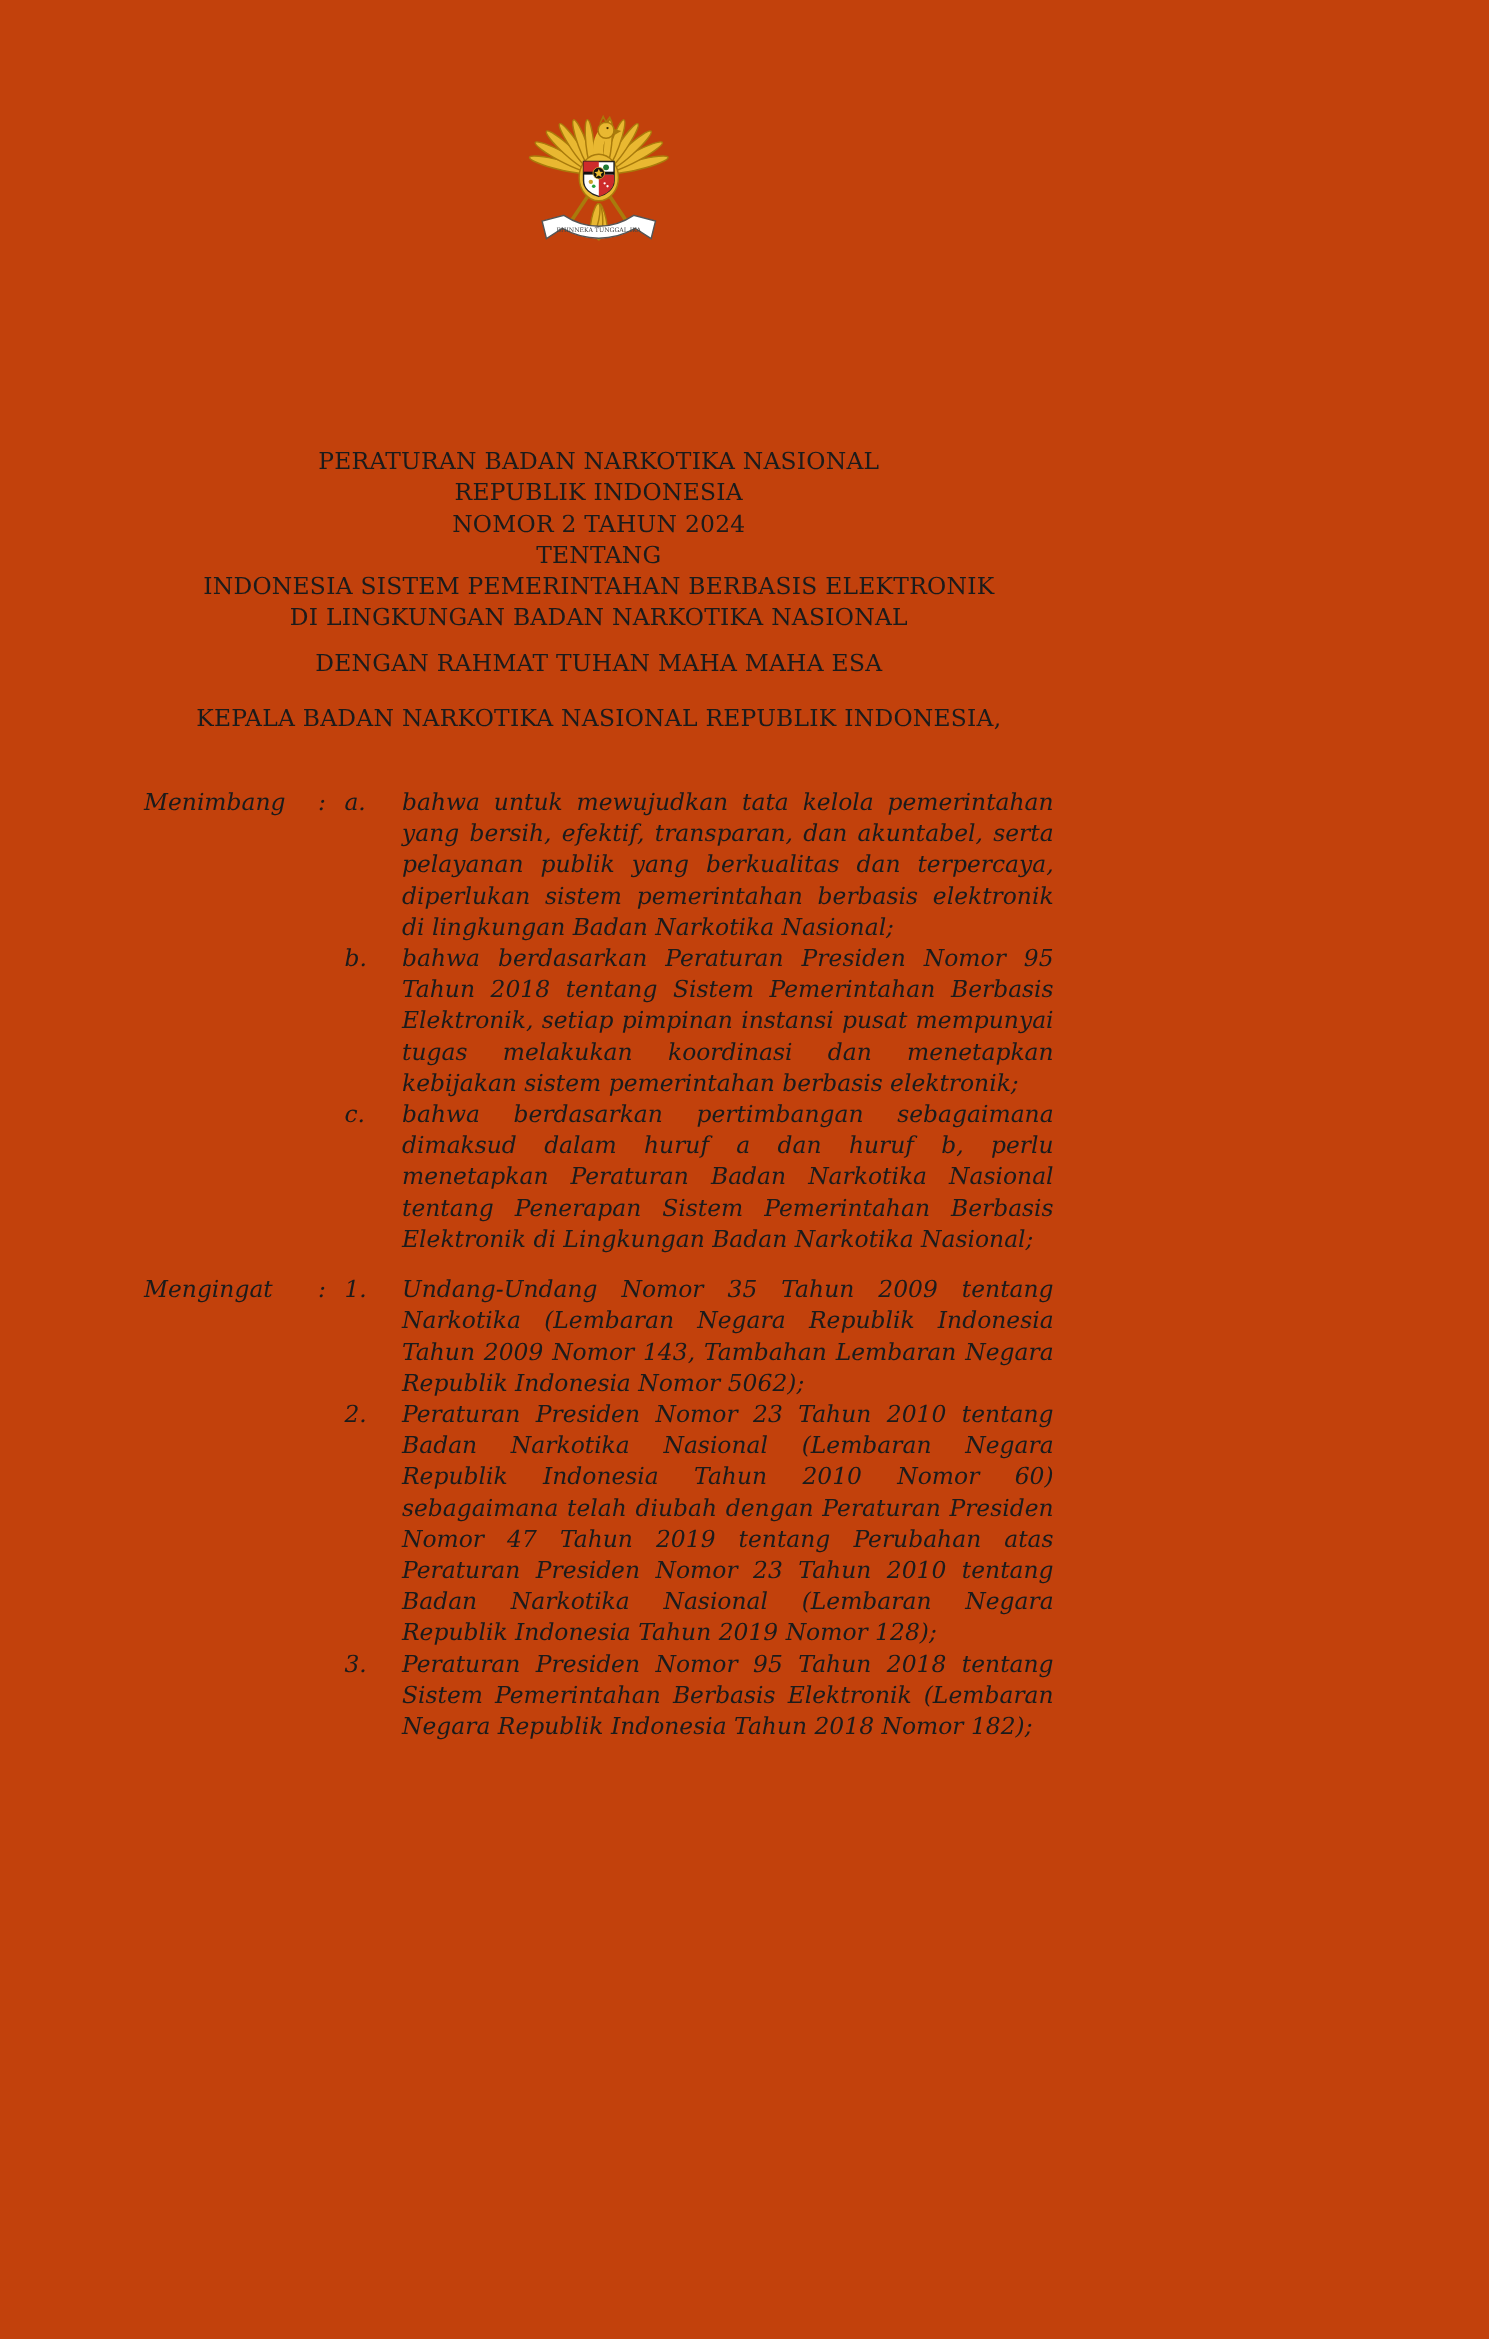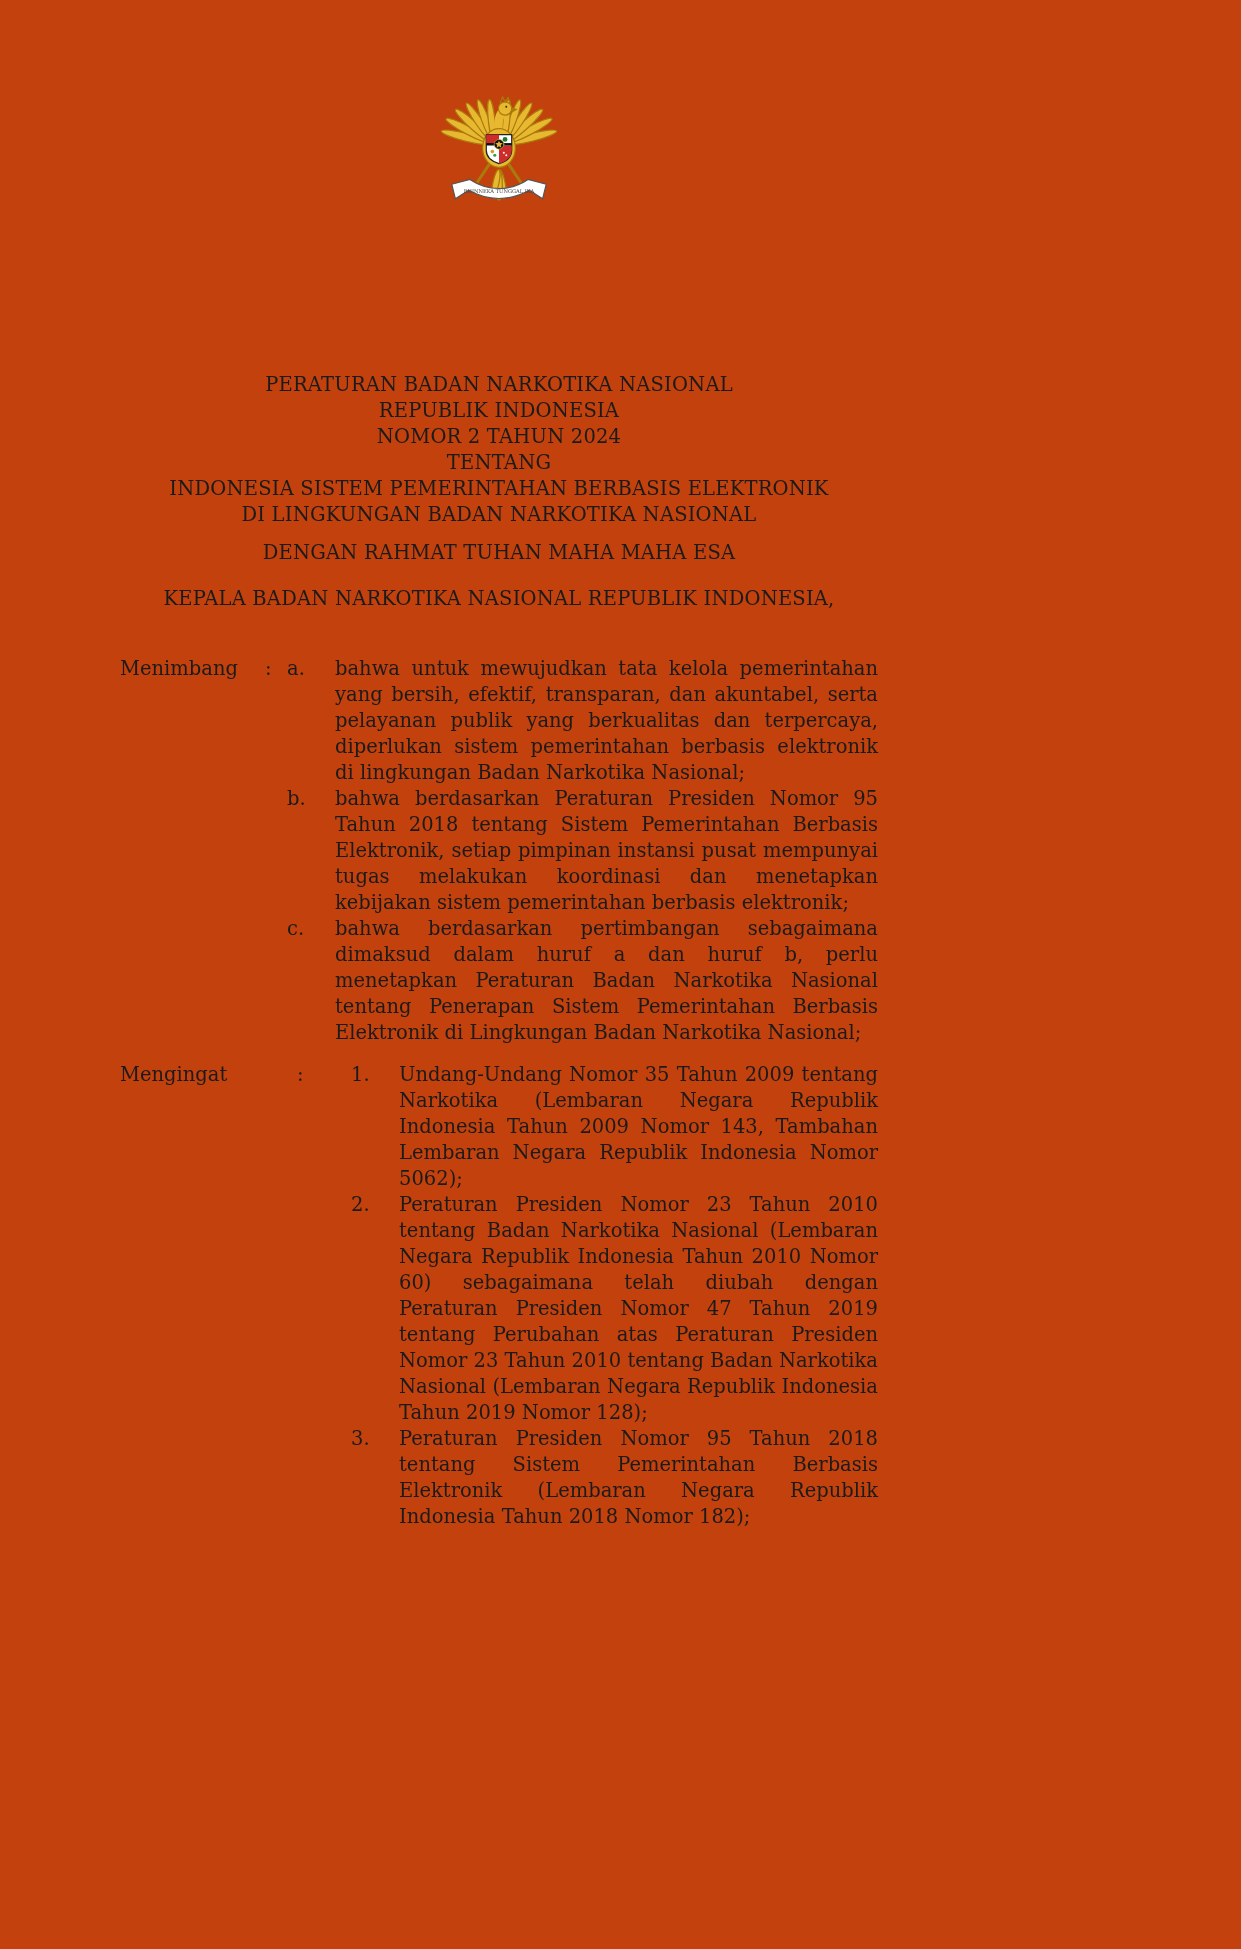--- a/index.html
+++ b/index.html
@@ -26,23 +26,24 @@
   .center-line { text-align:center; font-size:19.5px; line-height:26px; letter-spacing:0.2px; }
   .invocation { margin-top:12px; }
   .official   { margin-top:20px; }
 
   .section {
     display:grid;
     grid-template-columns:145px 22px 1fr;
     font-size:19.5px;
     line-height:26px;
     align-items:start;
+    font-style:italic;
   }
   .section-menimbang { margin-top:44px; }
-  .section-mengingat { margin-top:16px;gap:32px; }
+  .section-mengingat { margin-top:16px; }
 
   .sec-label { text-align:left; }
   .sec-colon { text-align:left; }
 
   .items { display:block; }
   .item {
     display:grid;
     grid-template-columns:48px 1fr;
     align-items:start;
   }

